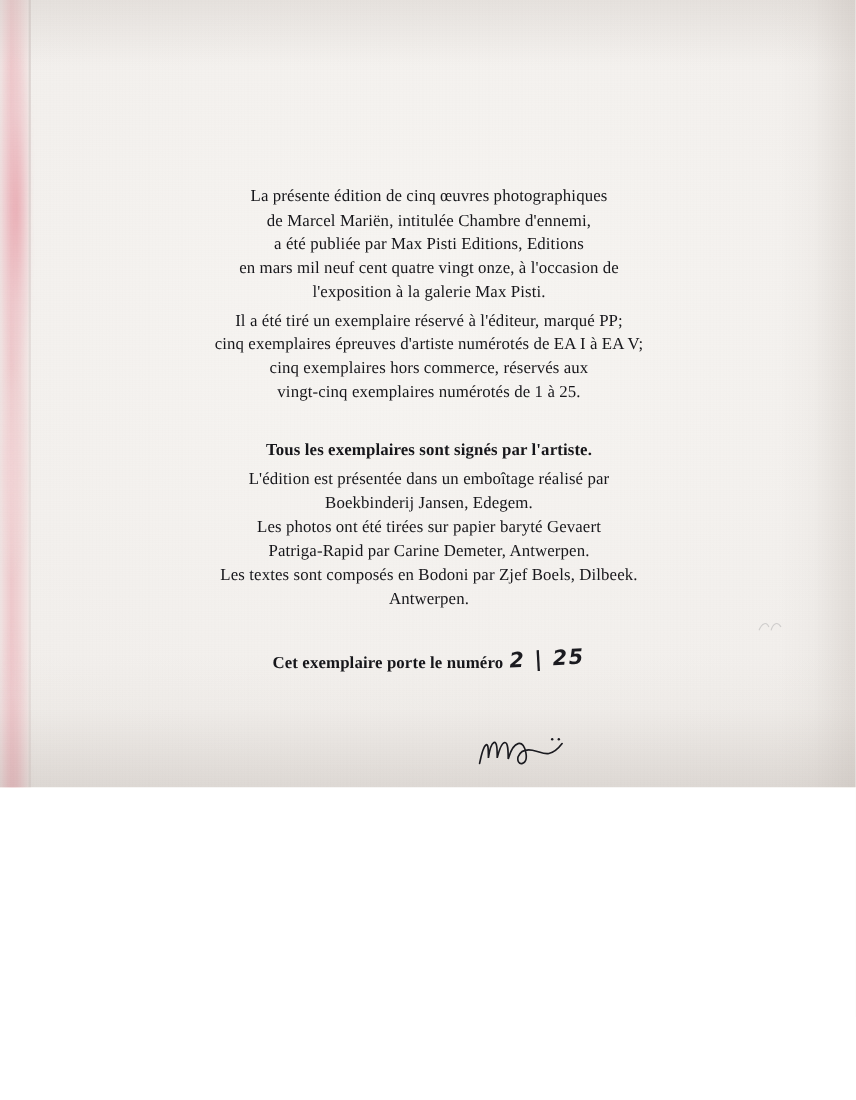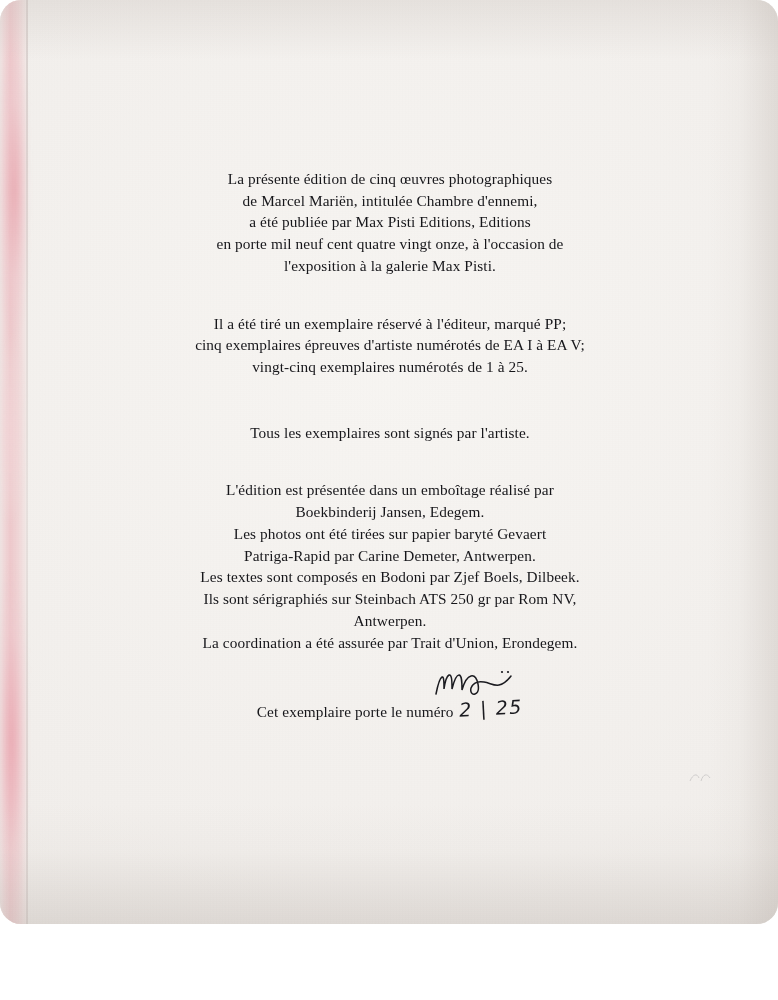--- a/index.html
+++ b/index.html
@@ -3,25 +3,24 @@
 <meta charset="utf-8">
 <style>
   html, body {
     margin: 0;
     padding: 0;
     background: #ffffff;
   }
   #page {
     position: relative;
     width: 778px;
-    height: 924px;
+    height: 716px;
     overflow: hidden;
     background: #f3f1ee;
     font-family: "Liberation Serif", serif;
-    border-radius: 21px;
   }
   
   #paper-base {
     position: absolute;
     inset: 0;
     background:
       radial-gradient(120% 100% at 50% 40%, #f7f5f2 0%, #f2efec 55%, #ece8e4 100%);
   }
   
   #left-edge-pink {
@@ -101,24 +100,25 @@
     text-align: center;
     color: #16161a;
     font-size: 15.3px;
     line-height: 1.42;
     letter-spacing: 0.1px;
   }
   .para {
     margin: 0;
   }
   .para + .para {
-    margin-top: 36px;
+    margin-top: 4px;
   }
   .gap-lg + .para {
-    margin-top: 44px;
+    margin-top: 32px;
+    font-weight: bold;
   }
   .line {
     display: block;
     white-space: pre-wrap;
   }
   .it {
   }
   
   #copy-number-line {
     position: relative;
@@ -168,43 +168,42 @@
   <div id="right-shade"></div>
   <div id="bottom-shade"></div>
   <div id="grain"></div>
 
   <div id="colophon">
 
     <p class="para">
       <span class="line">La présente édition de cinq œuvres photographiques</span>
       <span class="line"><span>de Marcel Mariën, intitulée </span><span class="it">Chambre d'ennemi,</span></span>
       <span class="line">a été publiée par Max Pisti Editions, Editions</span>
-      <span class="line">en porte mil neuf cent quatre vingt onze, à l'occasion de</span>
+      <span class="line">en mars mil neuf cent quatre vingt onze, à l'occasion de</span>
       <span class="line">l'exposition à la galerie Max Pisti.</span>
     </p>
 
     <p class="para gap-lg">
       <span class="line">Il a été tiré un exemplaire réservé à l'éditeur, marqué PP;</span>
       <span class="line">cinq exemplaires épreuves d'artiste numérotés de EA I à EA V;</span>
+      <span class="line">cinq exemplaires hors commerce, réservés aux</span>
       <span class="line">vingt-cinq exemplaires numérotés de 1 à 25.</span>
     </p>
 
     <p class="para">
       <span class="line">Tous les exemplaires sont signés par l'artiste.</span>
     </p>
 
     <p class="para gap-lg">
       <span class="line">L'édition est présentée dans un emboîtage réalisé par</span>
       <span class="line">Boekbinderij Jansen, Edegem.</span>
       <span class="line">Les photos ont été tirées sur papier baryté Gevaert</span>
       <span class="line">Patriga-Rapid par Carine Demeter, Antwerpen.</span>
       <span class="line">Les textes sont composés en Bodoni par Zjef Boels, Dilbeek.</span>
-      <span class="line">Ils sont sérigraphiés sur Steinbach ATS 250 gr par Rom NV,</span>
       <span class="line">Antwerpen.</span>
-      <span class="line">La coordination a été assurée par Trait d'Union, Erondegem.</span>
     </p>
 
     <p class="para gap-lg">
       <span id="copy-number-line">
         <span>Cet exemplaire porte le numéro</span><span id="handwritten-number">2 | 25</span>
       </span>
     </p>
 
   </div>
 

